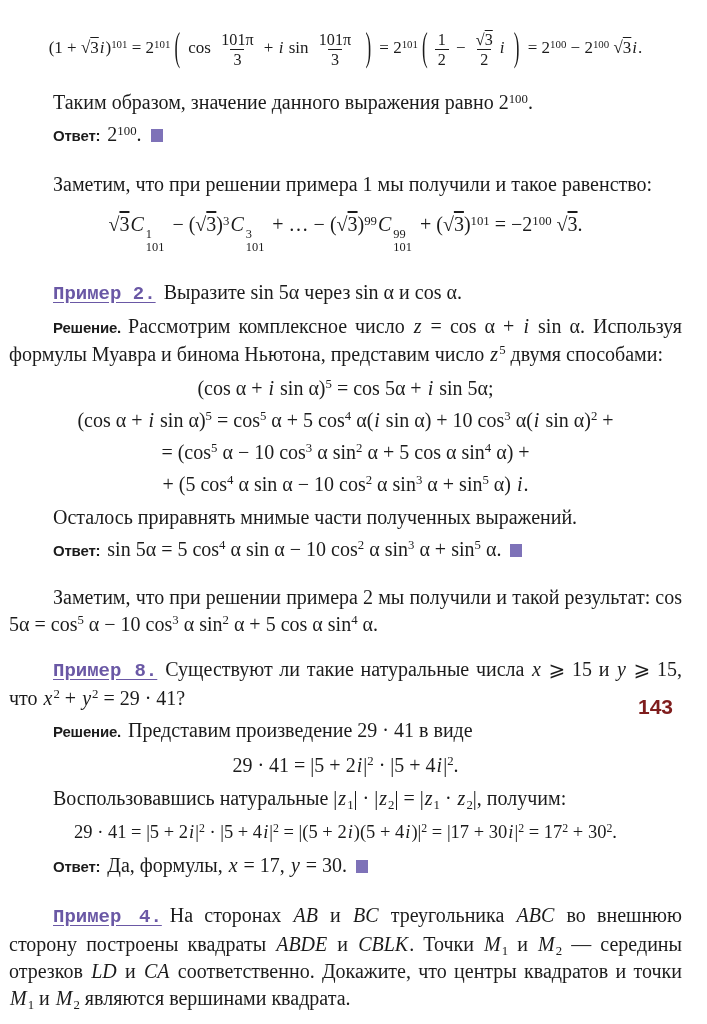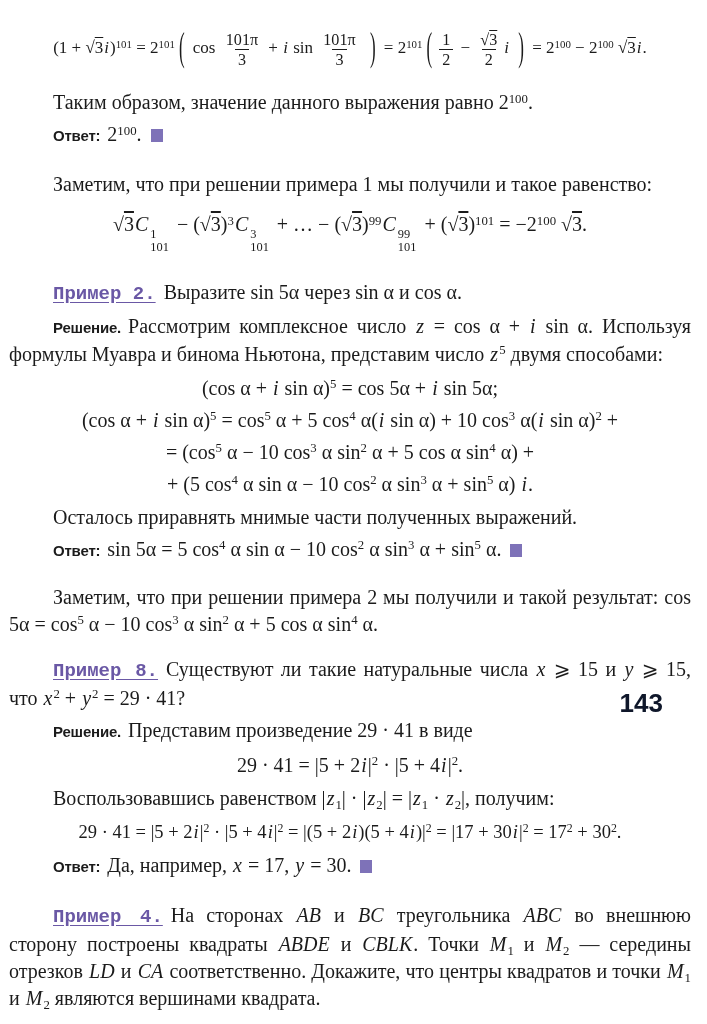--- a/index.html
+++ b/index.html
@@ -1,21 +1,21 @@
 <!DOCTYPE html>
 <html style="--accent: #6a58a5; --marker: #7e72b8; --text: #1b1b1b; --bg: #ffffff;"><head>
 <meta charset="utf-8">
 <style>
   html,body{margin:0;padding:0;}
   body{
     width:707px;height:1024px;overflow:hidden;box-sizing:border-box;
     background:var(--bg,#ffffff);color:var(--text,#1b1b1b);
     font-family:"Liberation Serif",serif;
   }
-  .page{position:relative;width:707px;height:725px;padding:6px 11px 0 4px;box-sizing:border-box;}
+  .page{position:relative;width:707px;height:725px;padding:6px 20px 0 4px;box-sizing:border-box;}
   .body{margin:5px;font-size:20px;line-height:27px;color:var(--text,#1b1b1b);}
   .just{text-align:justify;}
   .ind{text-indent:44px;}
   .answer{text-indent:44px;text-align:left;}
   .eq{text-align:center;font-size:20px;line-height:30px;margin:2px 0;white-space:nowrap;}
   .eq1{font-size:17px;line-height:1.1;margin:8px 0 12px;padding-top:8px;min-height:44px;}
   .eqc{margin:6px 0 24px;line-height:40px;}
   .eq5{font-size:18.5px;}
   .mb22{margin-bottom:22px;}
   .mb20{margin-bottom:20px;}
@@ -35,22 +35,22 @@
       line-height:1.08;vertical-align:-0.55em;margin:0 3px 0 1px;}
   .bigp{display:inline-block;transform:scaleY(1.75);transform-origin:center;margin:0 2px;}
   .eq1 .bigp{transform:scaleY(2.4);margin:0 4px;}
   
   .lbl{font-family:"Liberation Sans",sans-serif;font-weight:700;font-size:15px;
        margin-right:7px;letter-spacing:-0.2px;color:var(--text,#1b1b1b);}
   .ex{color:var(--accent,#6a58a5);font-family:Liberation Mono, monospace;font-weight:700;
       font-size:19px;text-decoration:underline;text-underline-offset:3px;margin-right:8px;cursor:pointer;}
   .qed{display:inline-block;width:12px;height:13px;background:var(--marker,#7e72b8);
        margin-left:9px;vertical-align:-1px;}
-  .pagenum{position:absolute;right:44px;bottom:6px;font-family:"Liberation Sans",sans-serif;
-           font-weight:700;font-size:26px;color:#0f172a;}
+  .pagenum{position:absolute;right:34px;bottom:6px;font-family:"Liberation Sans",sans-serif;
+           font-weight:700;font-size:21px;color:#7f1d1d;}
 </style>
 </head>
 <body>
 
 <div class="page">
 
   <div class="eq eq1"><span>(1 + </span><span class="rad"><span>√</span><span class="ov">3</span></span><i class="mv">i</i><span>)</span><sup>101</sup><span> = 2</span><sup>101</sup><span class="bigp">(</span><span> cos </span><span class="frac">
         <span class="fn">101π</span>
         <span class="fd">3</span>
       </span><span> + </span><i class="mv">i</i><span> sin </span><span class="frac">
@@ -95,23 +95,23 @@
   <p class="body answer mb20"><b class="lbl">Ответ:</b><span><span>sin 5α = 5 cos</span><sup>4</sup><span> α sin α − 10 cos</span><sup>2</sup><span> α sin</span><sup>3</sup><span> α + sin</span><sup>5</sup><span> α.</span></span><span class="qed"></span></p>
 
   <p class="body ind just mb18"><span>Заметим, что при решении примера 2 мы получили и такой результат: cos 5α = cos</span><sup>5</sup><span> α − 10 cos</span><sup>3</sup><span> α sin</span><sup>2</sup><span> α + 5 cos α sin</span><sup>4</sup><span> α.</span></p>
 
   <p class="body ind just"><a class="ex">Пример 8.</a><span><span>Существуют ли такие натуральные числа </span><i class="mv">x</i><span> ⩾ 15 и </span><i class="mv">y</i><span> ⩾ 15, что </span><i class="mv">x</i><sup>2</sup><span> + </span><i class="mv">y</i><sup>2</sup><span> = 29 · 41?</span></span></p>
 
   <p class="body ind just"><b class="lbl">Решение.</b><span><span>Представим произведение 29 · 41 в виде</span></span></p>
 
   <div class="eq"><span>29 · 41 = |5 + 2</span><i class="mv">i</i><span>|</span><sup>2</sup><span> · |5 + 4</span><i class="mv">i</i><span>|</span><sup>2</sup><span>.</span></div>
 
-  <p class="body ind just"><span>Воспользовавшись равенством |</span><i class="mv">z</i><sub>1</sub><span>| · |</span><i class="mv">z</i><sub>2</sub><span>| = |</span><i class="mv">z</i><sub>1</sub><span> · </span><i class="mv">z</i><sub>2</sub><span>|, получим:</span></p>
+  <p class="body ind just"><span>Воспользовавшись натуральные |</span><i class="mv">z</i><sub>1</sub><span>| · |</span><i class="mv">z</i><sub>2</sub><span>| = |</span><i class="mv">z</i><sub>1</sub><span> · </span><i class="mv">z</i><sub>2</sub><span>|, получим:</span></p>
 
   <div class="eq eq5"><span>29 · 41 = |5 + 2</span><i class="mv">i</i><span>|</span><sup>2</sup><span> · |5 + 4</span><i class="mv">i</i><span>|</span><sup>2</sup><span> = |(5 + 2</span><i class="mv">i</i><span>)(5 + 4</span><i class="mv">i</i><span>)|</span><sup>2</sup><span> = |17 + 30</span><i class="mv">i</i><span>|</span><sup>2</sup><span> = 17</span><sup>2</sup><span> + 30</span><sup>2</sup><span>.</span></div>
 
-  <p class="body answer mb22"><b class="lbl">Ответ:</b><span><span>Да, например, </span><i class="mv">x</i><span> = 17, </span><i class="mv">y</i><span> = 30.</span></span><span class="qed"></span></p>
+  <p class="body answer mb22"><b class="lbl">Ответ:</b><span><span>Да, формулы, </span><i class="mv">x</i><span> = 17, </span><i class="mv">y</i><span> = 30.</span></span><span class="qed"></span></p>
 
   <p class="body ind just"><a class="ex">Пример 4.</a><span><span>На сторонах </span><i class="mv">AB</i><span> и </span><i class="mv">BC</i><span> треугольника </span><i class="mv">ABC</i><span> во внешнюю сторону построены квадраты </span><i class="mv">ABDE</i><span> и </span><i class="mv">CBLK</i><span>. Точки </span><i class="mv">M</i><sub>1</sub><span> и </span><i class="mv">M</i><sub>2</sub><span> — середины отрезков </span><i class="mv">LD</i><span> и </span><i class="mv">CA</i><span> соответственно. Докажите, что центры квадратов и точки </span><i class="mv">M</i><sub>1</sub><span> и </span><i class="mv">M</i><sub>2</sub><span> являются вершинами квадрата.</span></span></p>
 
   <div class="pagenum">143</div>
 
 </div>
 
 </body></html>

